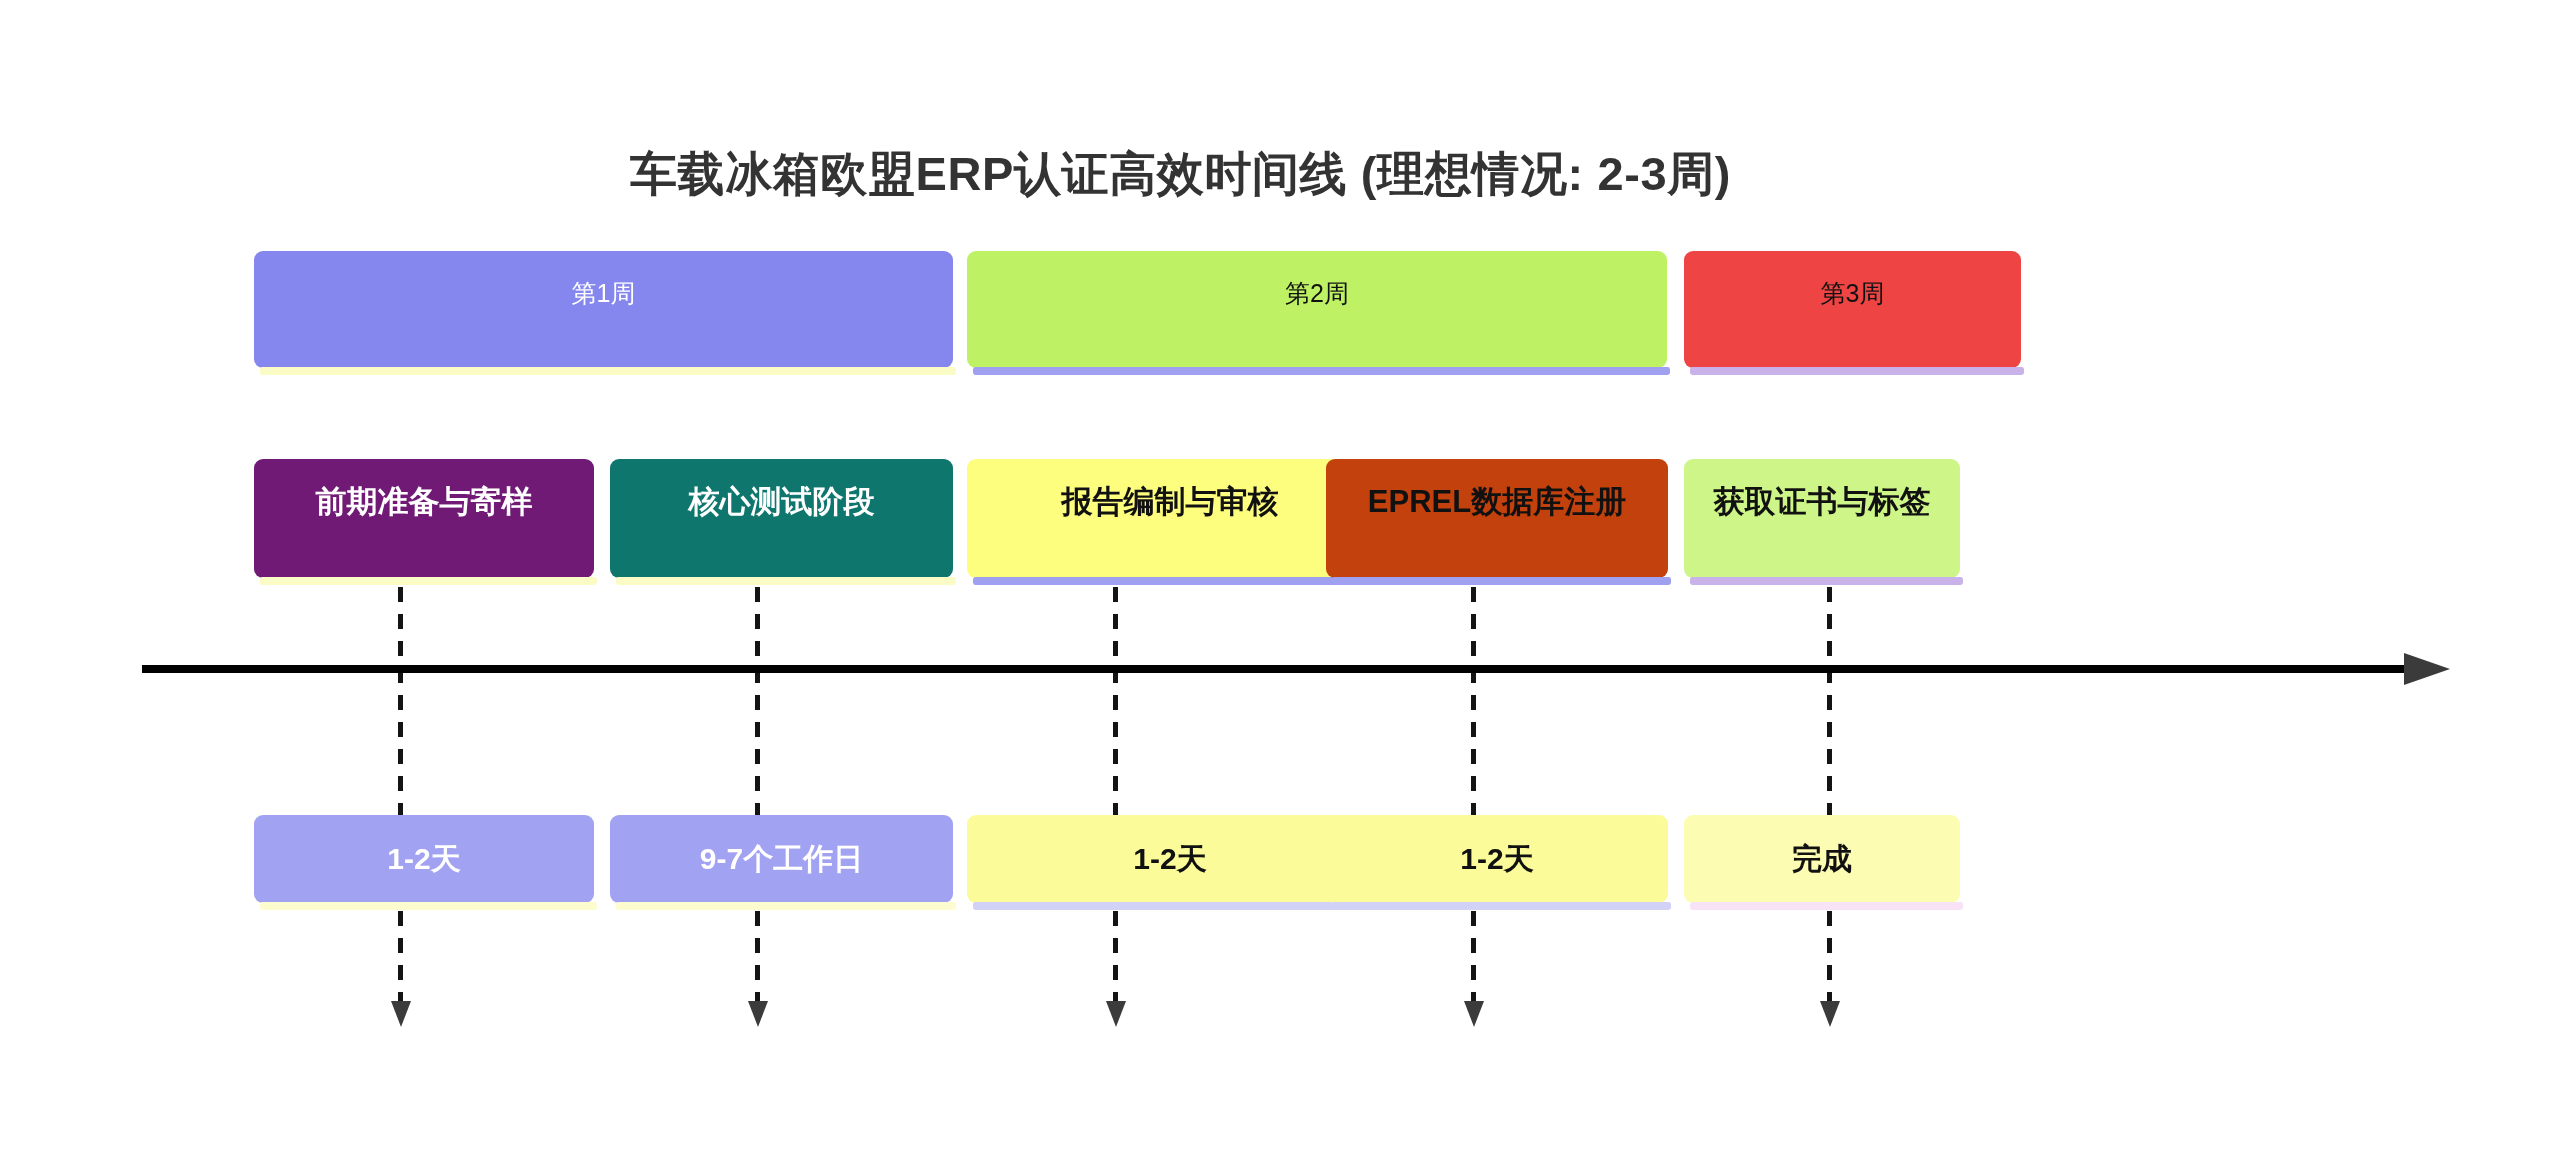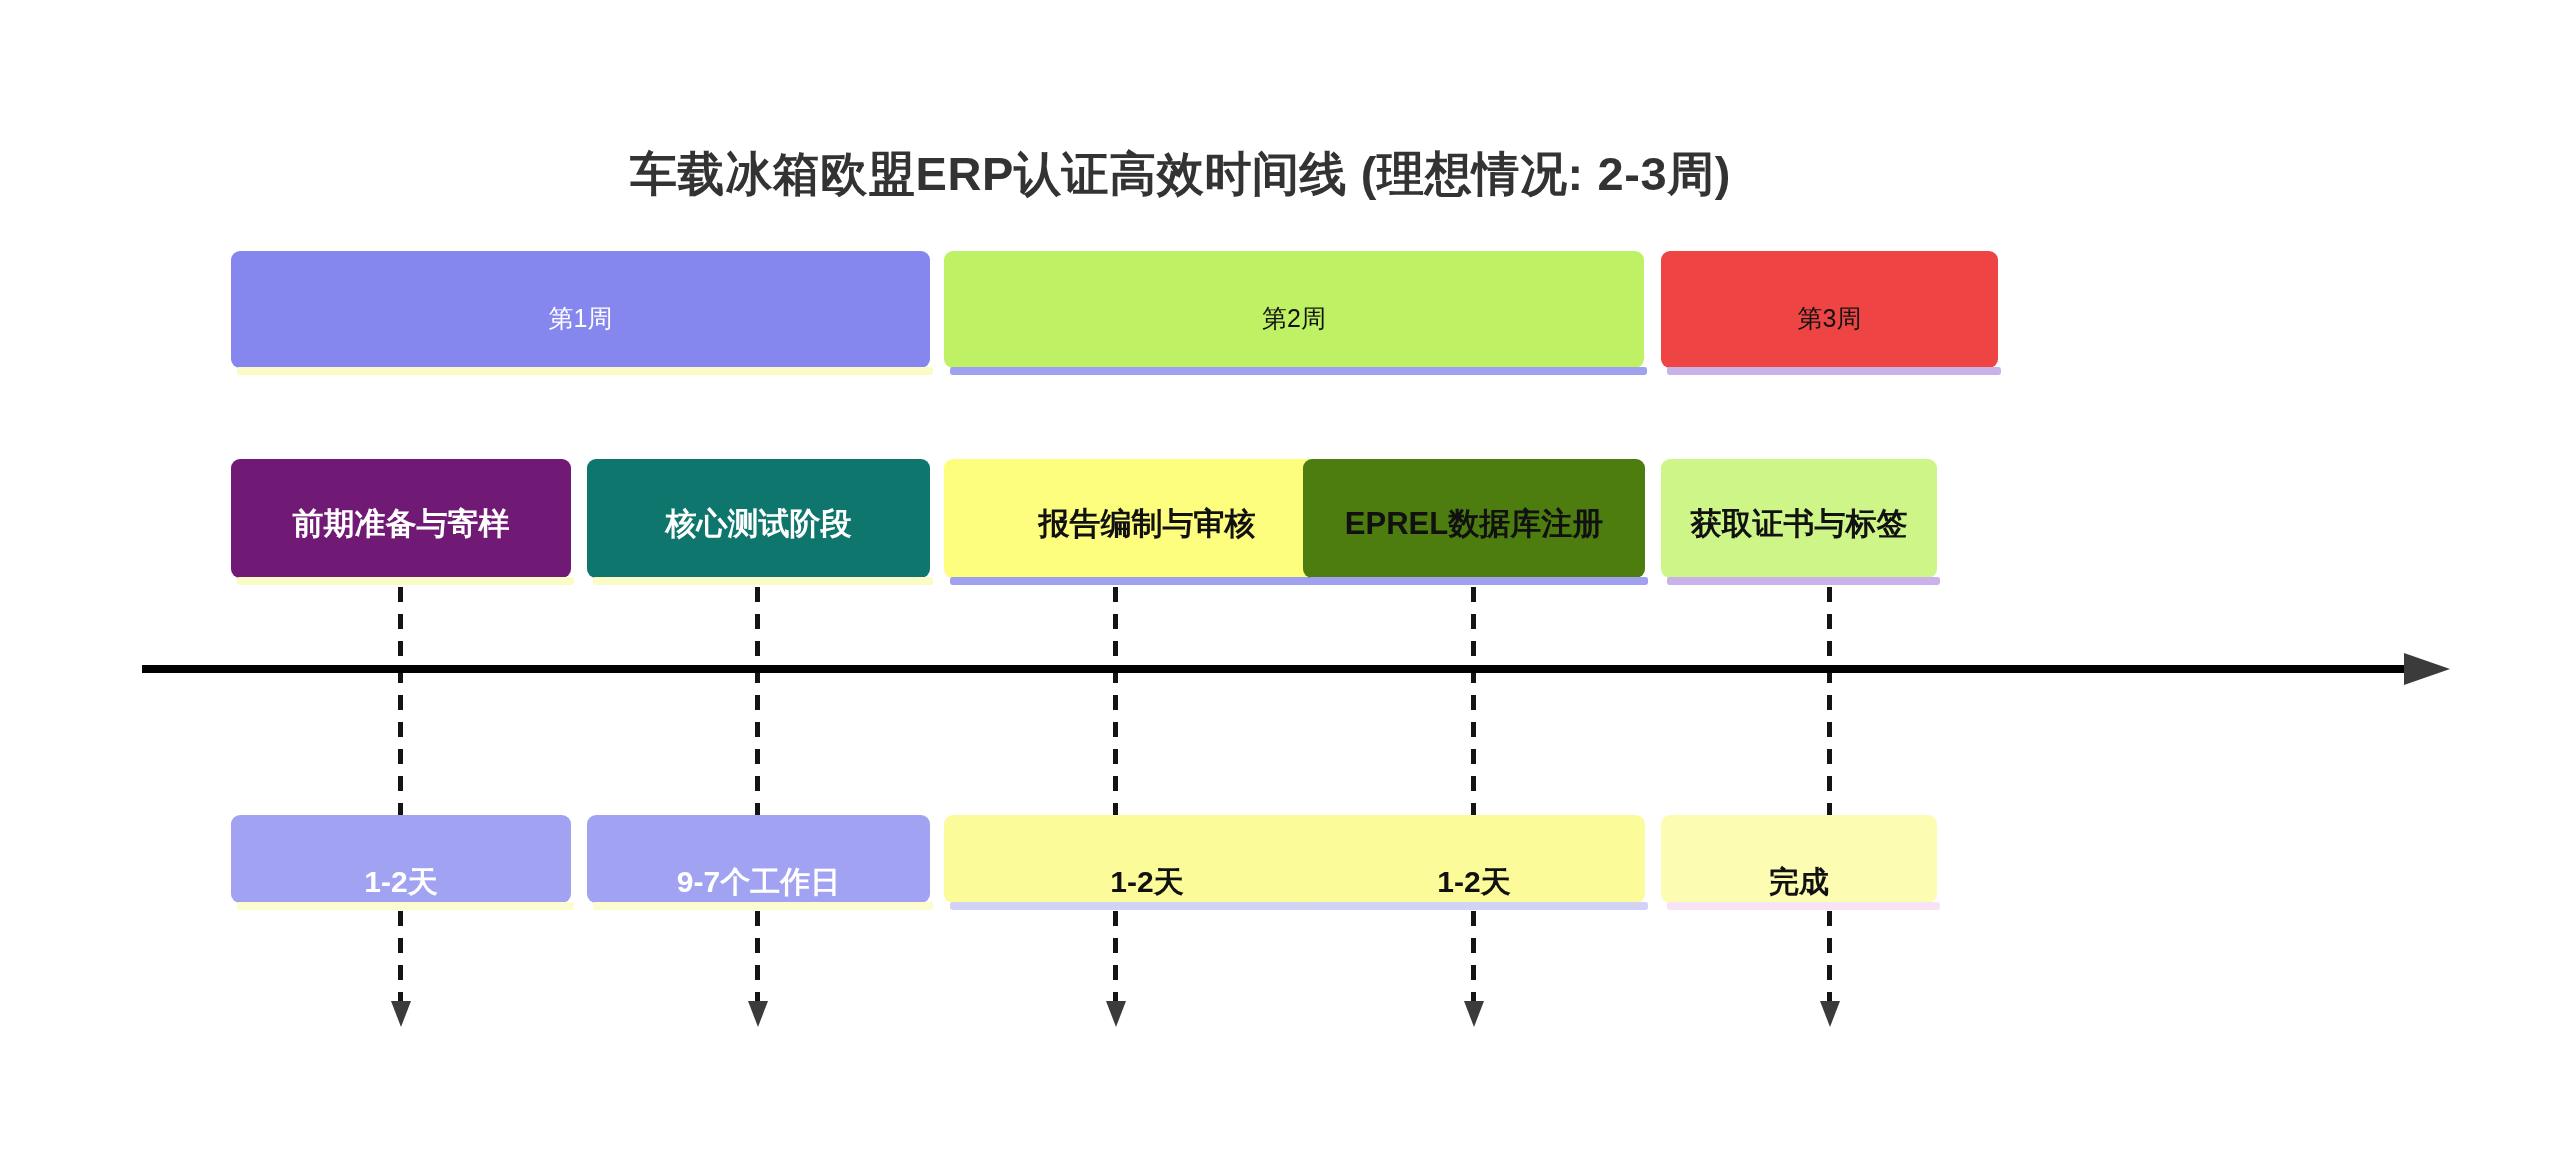--- a/index.html
+++ b/index.html
@@ -27,24 +27,25 @@
     font-size: 47px;
     font-weight: 700;
     color: #333333;
     white-space: nowrap;
     letter-spacing: 0.6px;
   }
   .box {
     position: absolute;
     border-radius: 9px;
     display: flex;
-    align-items: flex-end;
+    align-items: center;
     justify-content: center;
     text-align: center;
     z-index: 3;
+    margin-left: 23px;
   }
   .box .shadow-strip {
     position: absolute;
     left: 6px;
     right: -3px;
     bottom: -6.5px;
     height: 7.1px;
     border-radius: 2.4px;
     z-index: 1;
   }
@@ -133,21 +134,21 @@
     <span class="shadow-strip" style="background-color: rgb(251, 251, 198);"></span>
   </div>
   <div class="box row-task c2" style="background-color: #0f766e; color: rgb(255, 255, 255);">
     <span class="lbl">核心测试阶段</span>
     <span class="shadow-strip" style="background-color: rgb(251, 251, 198);"></span>
   </div>
   <div class="box row-task c3" style="background-color: rgb(253, 253, 126); color: rgb(17, 17, 17);">
     <span class="lbl">报告编制与审核</span>
     <span class="shadow-strip" style="background-color: rgb(160, 160, 240);"></span>
   </div>
-  <div class="box row-task c4" style="background-color: #4d7c0f; color: rgb(17, 17, 17);">
+  <div class="box row-task c4" style="background-color: #c2410c; color: rgb(17, 17, 17);">
     <span class="lbl">EPREL数据库注册</span>
     <span class="shadow-strip" style="background-color: rgb(160, 160, 240);"></span>
   </div>
   <div class="box row-task c5" style="background-color: rgb(205, 245, 135); color: rgb(17, 17, 17);">
     <span class="lbl">获取证书与标签</span>
     <span class="shadow-strip" style="background-color: rgb(201, 178, 233);"></span>
   </div>
 
   <div class="connector x1">
     <span class="down-arrowhead"></span>

